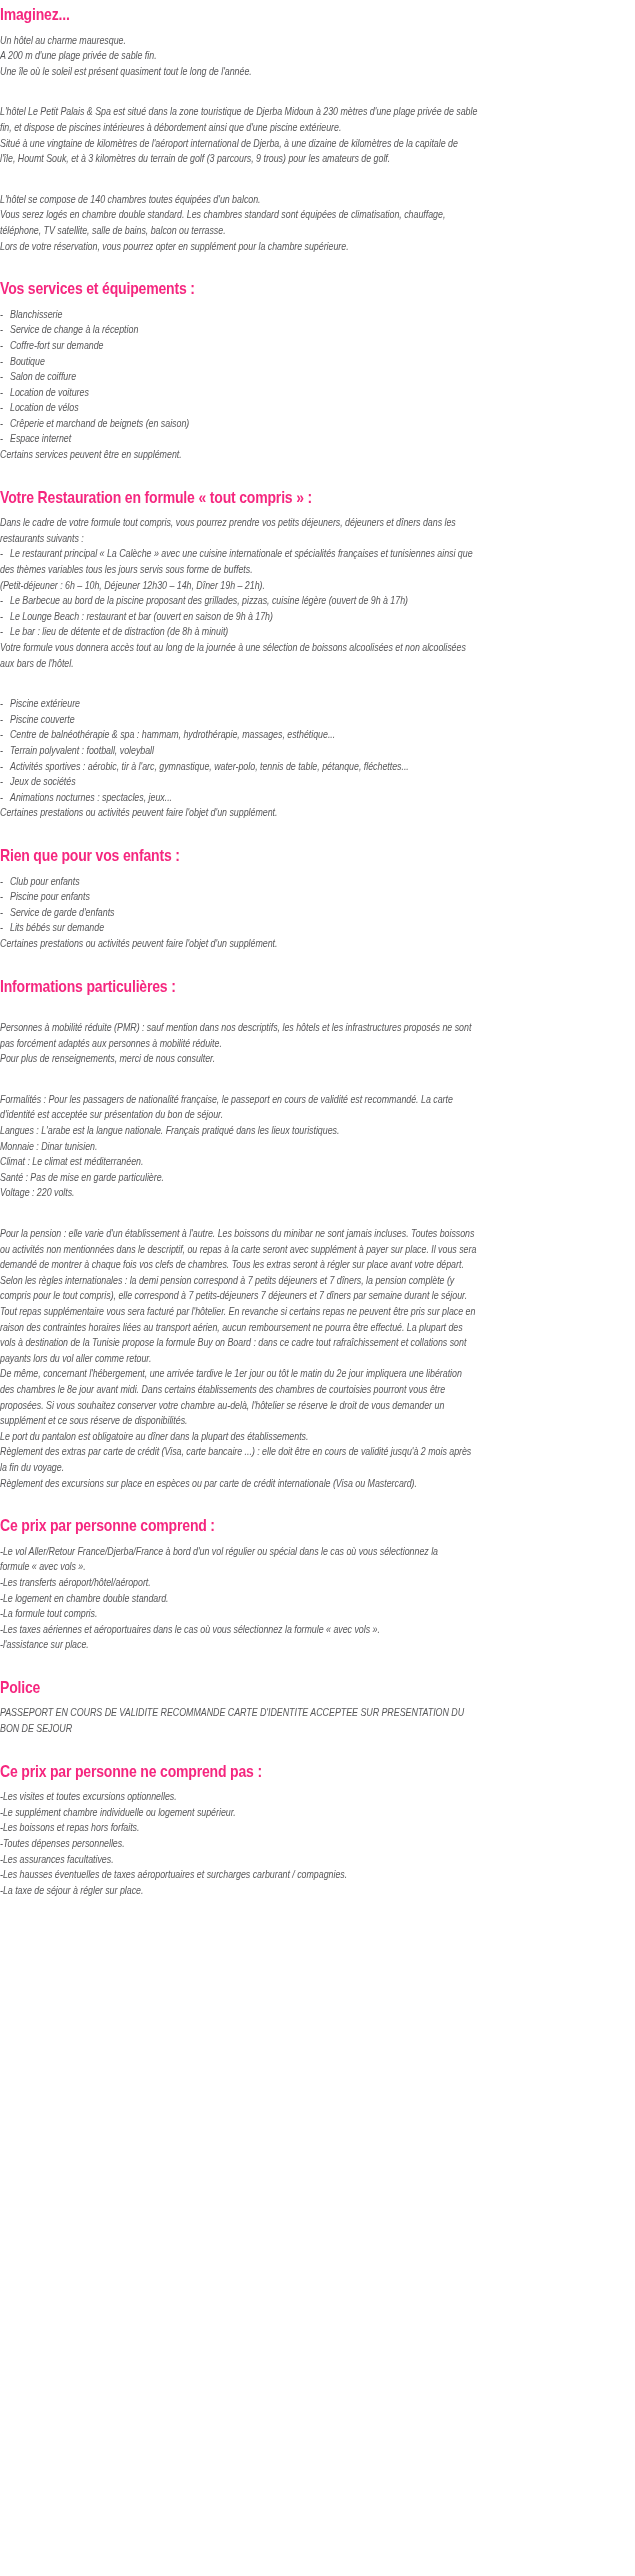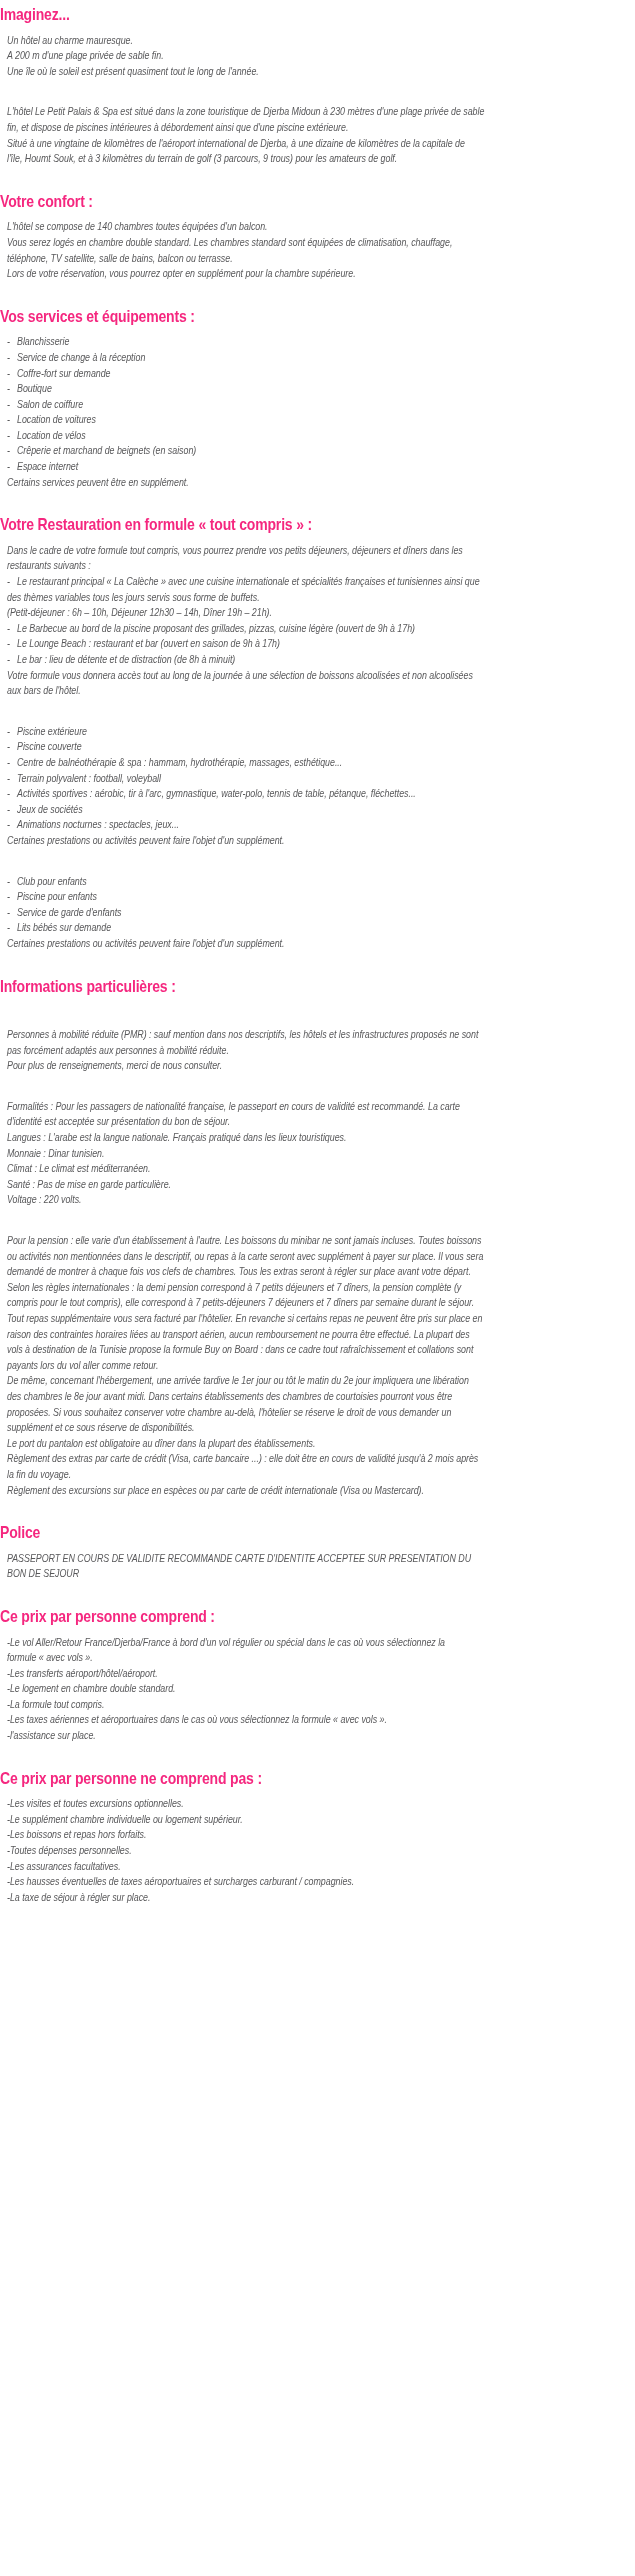--- a/index.html
+++ b/index.html
@@ -44,21 +44,21 @@
   
   .section + .section {
     margin-top: 25px;
   }
   .heading-wrap {
     margin-bottom: 9.2px;
   }
 
   
   .body-block {
-    margin: 7px;
+    margin: 0;
     padding: 0;
   }
   .line {
     color: #58585a;
     font-family: "Liberation Sans Narrow", "Liberation Sans", sans-serif;
     font-style: italic;
     font-size: 10.4px;
     line-height: 15.6px;
     letter-spacing: -0.04px;
     transform: scaleX(0.855);
@@ -92,23 +92,20 @@
     </div>
     <div class="section">
       <div class="body-block">
         <div class="line">L'hôtel Le Petit Palais &amp; Spa est situé dans la zone touristique de Djerba Midoun à 230 mètres d'une plage privée de sable</div>
         <div class="line">fin, et dispose de piscines intérieures à débordement ainsi que d'une piscine extérieure.</div>
         <div class="line">Situé à une vingtaine de kilomètres de l'aéroport international de Djerba, à une dizaine de kilomètres de la capitale de</div>
         <div class="line">l'île, Houmt Souk, et à 3 kilomètres du terrain de golf (3 parcours, 9 trous) pour les amateurs de golf.</div>
       </div>
     </div>
     <div class="section">
-      <div class="heading-wrap">
-        <div class="heading">Votre confort :</div>
-      </div>
       <div class="body-block">
         <div class="line">L'hôtel se compose de 140 chambres toutes équipées d'un balcon.</div>
         <div class="line">Vous serez logés en chambre double standard. Les chambres standard sont équipées de climatisation, chauffage,</div>
         <div class="line">téléphone, TV satellite, salle de bains, balcon ou terrasse.</div>
         <div class="line">Lors de votre réservation, vous pourrez opter en supplément pour la chambre supérieure.</div>
       </div>
     </div>
     <div class="section">
       <div class="heading-wrap">
         <div class="heading">Vos services et équipements :</div>
@@ -149,20 +146,23 @@
         <div class="line bullet"><span class="dash">-</span><span>Piscine couverte</span></div>
         <div class="line bullet"><span class="dash">-</span><span>Centre de balnéothérapie &amp; spa : hammam, hydrothérapie, massages, esthétique...</span></div>
         <div class="line bullet"><span class="dash">-</span><span>Terrain polyvalent : football, voleyball</span></div>
         <div class="line bullet"><span class="dash">-</span><span>Activités sportives : aérobic, tir à l'arc, gymnastique, water-polo, tennis de table, pétanque, fléchettes...</span></div>
         <div class="line bullet"><span class="dash">-</span><span>Jeux de sociétés</span></div>
         <div class="line bullet"><span class="dash">-</span><span>Animations nocturnes : spectacles, jeux...</span></div>
         <div class="line">Certaines prestations ou activités peuvent faire l'objet d'un supplément.</div>
       </div>
     </div>
     <div class="section">
+      <div class="heading-wrap">
+        <div class="heading">Rien que pour vos enfants :</div>
+      </div>
       <div class="body-block">
         <div class="line bullet"><span class="dash">-</span><span>Club pour enfants</span></div>
         <div class="line bullet"><span class="dash">-</span><span>Piscine pour enfants</span></div>
         <div class="line bullet"><span class="dash">-</span><span>Service de garde d'enfants</span></div>
         <div class="line bullet"><span class="dash">-</span><span>Lits bébés sur demande</span></div>
         <div class="line">Certaines prestations ou activités peuvent faire l'objet d'un supplément.</div>
       </div>
     </div>
     <div class="section">
       <div class="heading-wrap">
@@ -202,43 +202,43 @@
         <div class="line">proposées. Si vous souhaitez conserver votre chambre au-delà, l'hôtelier se réserve le droit de vous demander un</div>
         <div class="line">supplément et ce sous réserve de disponibilités.</div>
         <div class="line">Le port du pantalon est obligatoire au dîner dans la plupart des établissements.</div>
         <div class="line">Règlement des extras par carte de crédit (Visa, carte bancaire ...) : elle doit être en cours de validité jusqu'à 2 mois après</div>
         <div class="line">la fin du voyage.</div>
         <div class="line">Règlement des excursions sur place en espèces ou par carte de crédit internationale (Visa ou Mastercard).</div>
       </div>
     </div>
     <div class="section">
       <div class="heading-wrap">
-        <div class="heading">Police</div>
-      </div>
-      <div class="body-block">
-        <div class="line">PASSEPORT EN COURS DE VALIDITE RECOMMANDE CARTE D'IDENTITE ACCEPTEE SUR PRESENTATION DU</div>
-        <div class="line">BON DE SEJOUR</div>
-      </div>
-    </div>
-    <div class="section">
-      <div class="heading-wrap">
         <div class="heading">Ce prix par personne comprend :</div>
       </div>
       <div class="body-block">
         <div class="line">-Le vol Aller/Retour France/Djerba/France à bord d'un vol régulier ou spécial dans le cas où vous sélectionnez la</div>
         <div class="line">formule « avec vols ».</div>
         <div class="line">-Les transferts aéroport/hôtel/aéroport.</div>
         <div class="line">-Le logement en chambre double standard.</div>
         <div class="line">-La formule tout compris.</div>
         <div class="line">-Les taxes aériennes et aéroportuaires dans le cas où vous sélectionnez la formule « avec vols ».</div>
         <div class="line">-l'assistance sur place.</div>
       </div>
     </div>
     <div class="section">
       <div class="heading-wrap">
+        <div class="heading">Police</div>
+      </div>
+      <div class="body-block">
+        <div class="line">PASSEPORT EN COURS DE VALIDITE RECOMMANDE CARTE D'IDENTITE ACCEPTEE SUR PRESENTATION DU</div>
+        <div class="line">BON DE SEJOUR</div>
+      </div>
+    </div>
+    <div class="section">
+      <div class="heading-wrap">
         <div class="heading">Ce prix par personne ne comprend pas :</div>
       </div>
       <div class="body-block">
         <div class="line">-Les visites et toutes excursions optionnelles.</div>
         <div class="line">-Le supplément chambre individuelle ou logement supérieur.</div>
         <div class="line">-Les boissons et repas hors forfaits.</div>
         <div class="line">-Toutes dépenses personnelles.</div>
         <div class="line">-Les assurances facultatives.</div>
         <div class="line">-Les hausses éventuelles de taxes aéroportuaires et surcharges carburant / compagnies.</div>
         <div class="line">-La taxe de séjour à régler sur place.</div>

